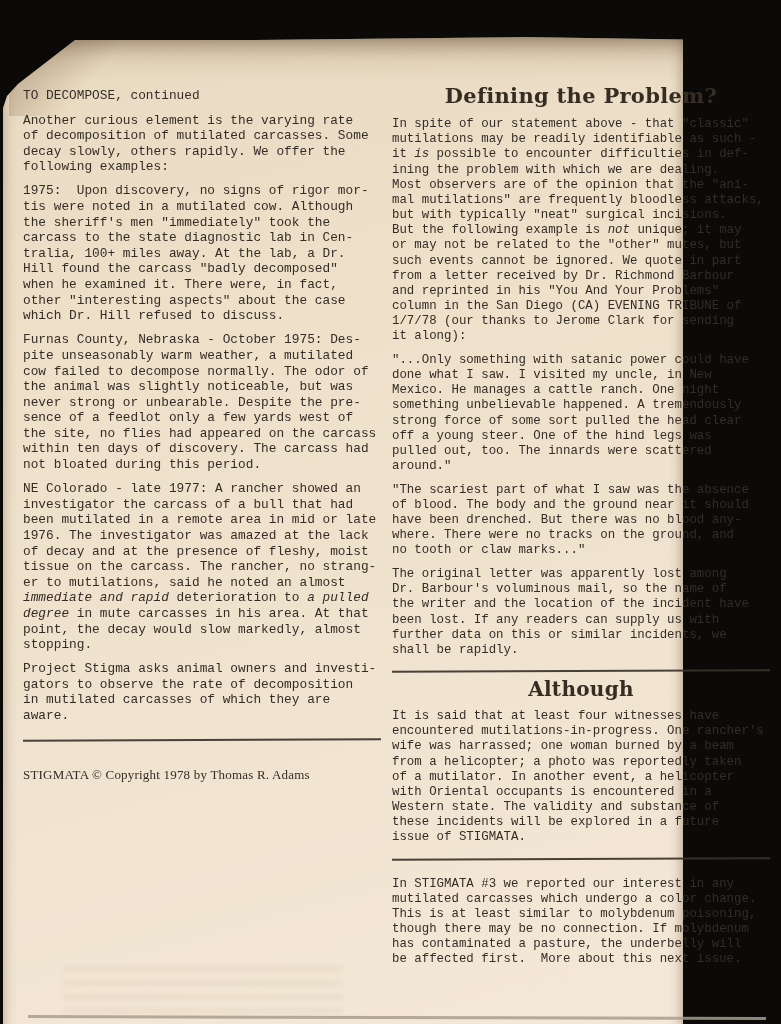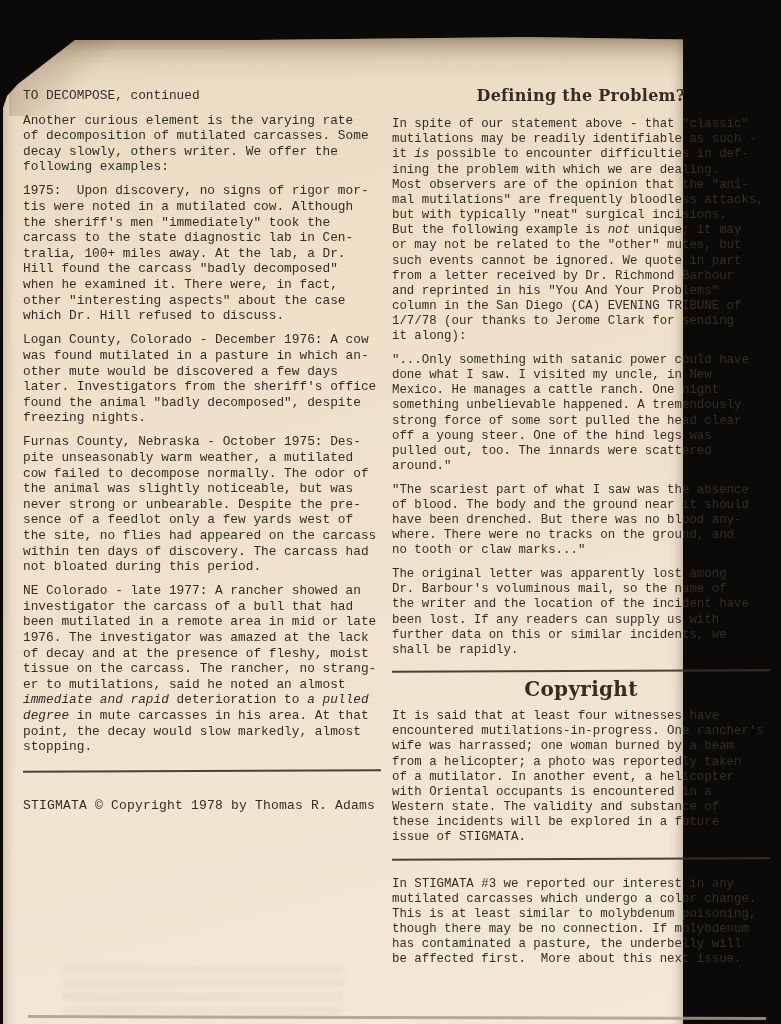--- a/index.html
+++ b/index.html
@@ -41,84 +41,82 @@
   .col-right { left: 389px; top: 40px; width: 378px; font-size: 12.4px; line-height: 15.15px; }
   .kicker { white-space: pre; margin-bottom: 9px; }
   .para { white-space: pre; margin: 0 0 8.5px 0; }
   .para em { font-style: italic; }
   .headline {
     font-family: "DejaVu Serif", "Liberation Serif", serif;
     font-weight: 700; color: #352d22;
     text-align: center; font-size: 20px;
     margin: 10px 0 12px 0; letter-spacing: .3px;
   }
-  .headline.first { margin: 12px 0 14px 0; font-size: 16px; }
+  .headline.first { margin: 12px 0 14px 0; font-size: 21px; }
   .rule {
     border: 0; border-top: 2px solid #3a332a;
     margin: 12px 0 10px 0; transform: rotate(-.25deg); opacity: .92;
   }
   .col-left .rule { margin-top: 15px; }
-  .copyright { white-space: pre; margin-top: 26px; font-size: 13px; letter-spacing: .2px; }
+  .copyright { white-space: pre; margin-top: 26px; font-size: 13px; letter-spacing: .2px; font-family: Liberation Serif, serif; }
   .footer-paras { margin-top: 17px; }
   .smudge {
     position: absolute; left: 60px; top: 930px; width: 280px; height: 50px;
     background: repeating-linear-gradient(180deg, rgba(120,100,70,.06) 0 6px, rgba(120,100,70,0) 6px 14px);
     filter: blur(2px); pointer-events: none;
   }
 </style>
 </head>
 <body>
 
 <div class="paper">
   <div class="top-shade"></div>
   <div class="fold-shade"></div>
   <div class="smudge"></div>
 
   <div class="col col-left">
     <div class="kicker">TO DECOMPOSE, continued</div>
     <div>
         <div class="para">Another curious element is the varying rate
 of decomposition of mutilated carcasses. Some
-decay slowly, others writer. We offer the
+decay slowly, others rapidly. We offer the
 following examples:</div>
         <div class="para">1975:  Upon discovery, no signs of rigor mor-
 tis were noted in a mutilated cow. Although
 the sheriff's men "immediately" took the
 carcass to the state diagnostic lab in Cen-
 tralia, 100+ miles away. At the lab, a Dr.
 Hill found the carcass "badly decomposed"
 when he examined it. There were, in fact,
 other "interesting aspects" about the case
 which Dr. Hill refused to discuss.</div>
-        <div class="para">Logan County, Colorado - December 1976: A cow
-was found mutilated in a pasture in which an-
-other mute would be discovered a few days
-later. Investigators from the sheriff's office
-found the animal "badly decomposed", despite
-freezing nights.</div>
         <div class="para">Furnas County, Nebraska - October 1975: Des-
 pite unseasonably warm weather, a mutilated
 cow failed to decompose normally. The odor of
 the animal was slightly noticeable, but was
 never strong or unbearable. Despite the pre-
 sence of a feedlot only a few yards west of
 the site, no flies had appeared on the carcass
 within ten days of discovery. The carcass had
 not bloated during this period.</div>
         <div class="para">NE Colorado - late 1977: A rancher showed an
 investigator the carcass of a bull that had
 been mutilated in a remote area in mid or late
 1976. The investigator was amazed at the lack
 of decay and at the presence of fleshy, moist
 tissue on the carcass. The rancher, no strang-
 er to mutilations, said he noted an almost
 <em>immediate and rapid</em> deterioration to <em>a pulled</em>
 <em>degree</em> in mute carcasses in his area. At that
 point, the decay would slow markedly, almost
 stopping.</div>
+        <div class="para">Project Stigma asks animal owners and investi-
+gators to observe the rate of decomposition
+in mutilated carcasses of which they are
+aware.</div>
       </div>
     <hr class="rule">
     <div class="copyright">STIGMATA © Copyright 1978 by Thomas R. Adams</div>
   </div>
 
   <div class="col col-right">
     <h1 class="headline first">Defining the Problem?</h1>
     <div>
         <div class="para">In spite of our statement above - that "classic"
 mutilations may be readily identifiable as such -
@@ -149,21 +147,21 @@
 where. There were no tracks on the ground, and
 no tooth or claw marks..."</div>
         <div class="para">The original letter was apparently lost among
 Dr. Barbour's voluminous mail, so the name of
 the writer and the location of the incident have
 been lost. If any readers can supply us with
 further data on this or similar incidents, we
 shall be rapidly.</div>
       </div>
     <hr class="rule">
-    <h1 class="headline">Copyright</h1>
+    <h1 class="headline">Although</h1>
     <div>
         <div class="para">It is said that at least four witnesses have
 encountered mutilations-in-progress. One rancher's
 wife was harrassed; one woman burned by a beam
 from a helicopter; a photo was reportedly taken
 of a mutilator. In another event, a helicopter
 with Oriental occupants is encountered in a
 Western state. The validity and substance of
 these incidents will be explored in a future
 issue of STIGMATA.</div>

